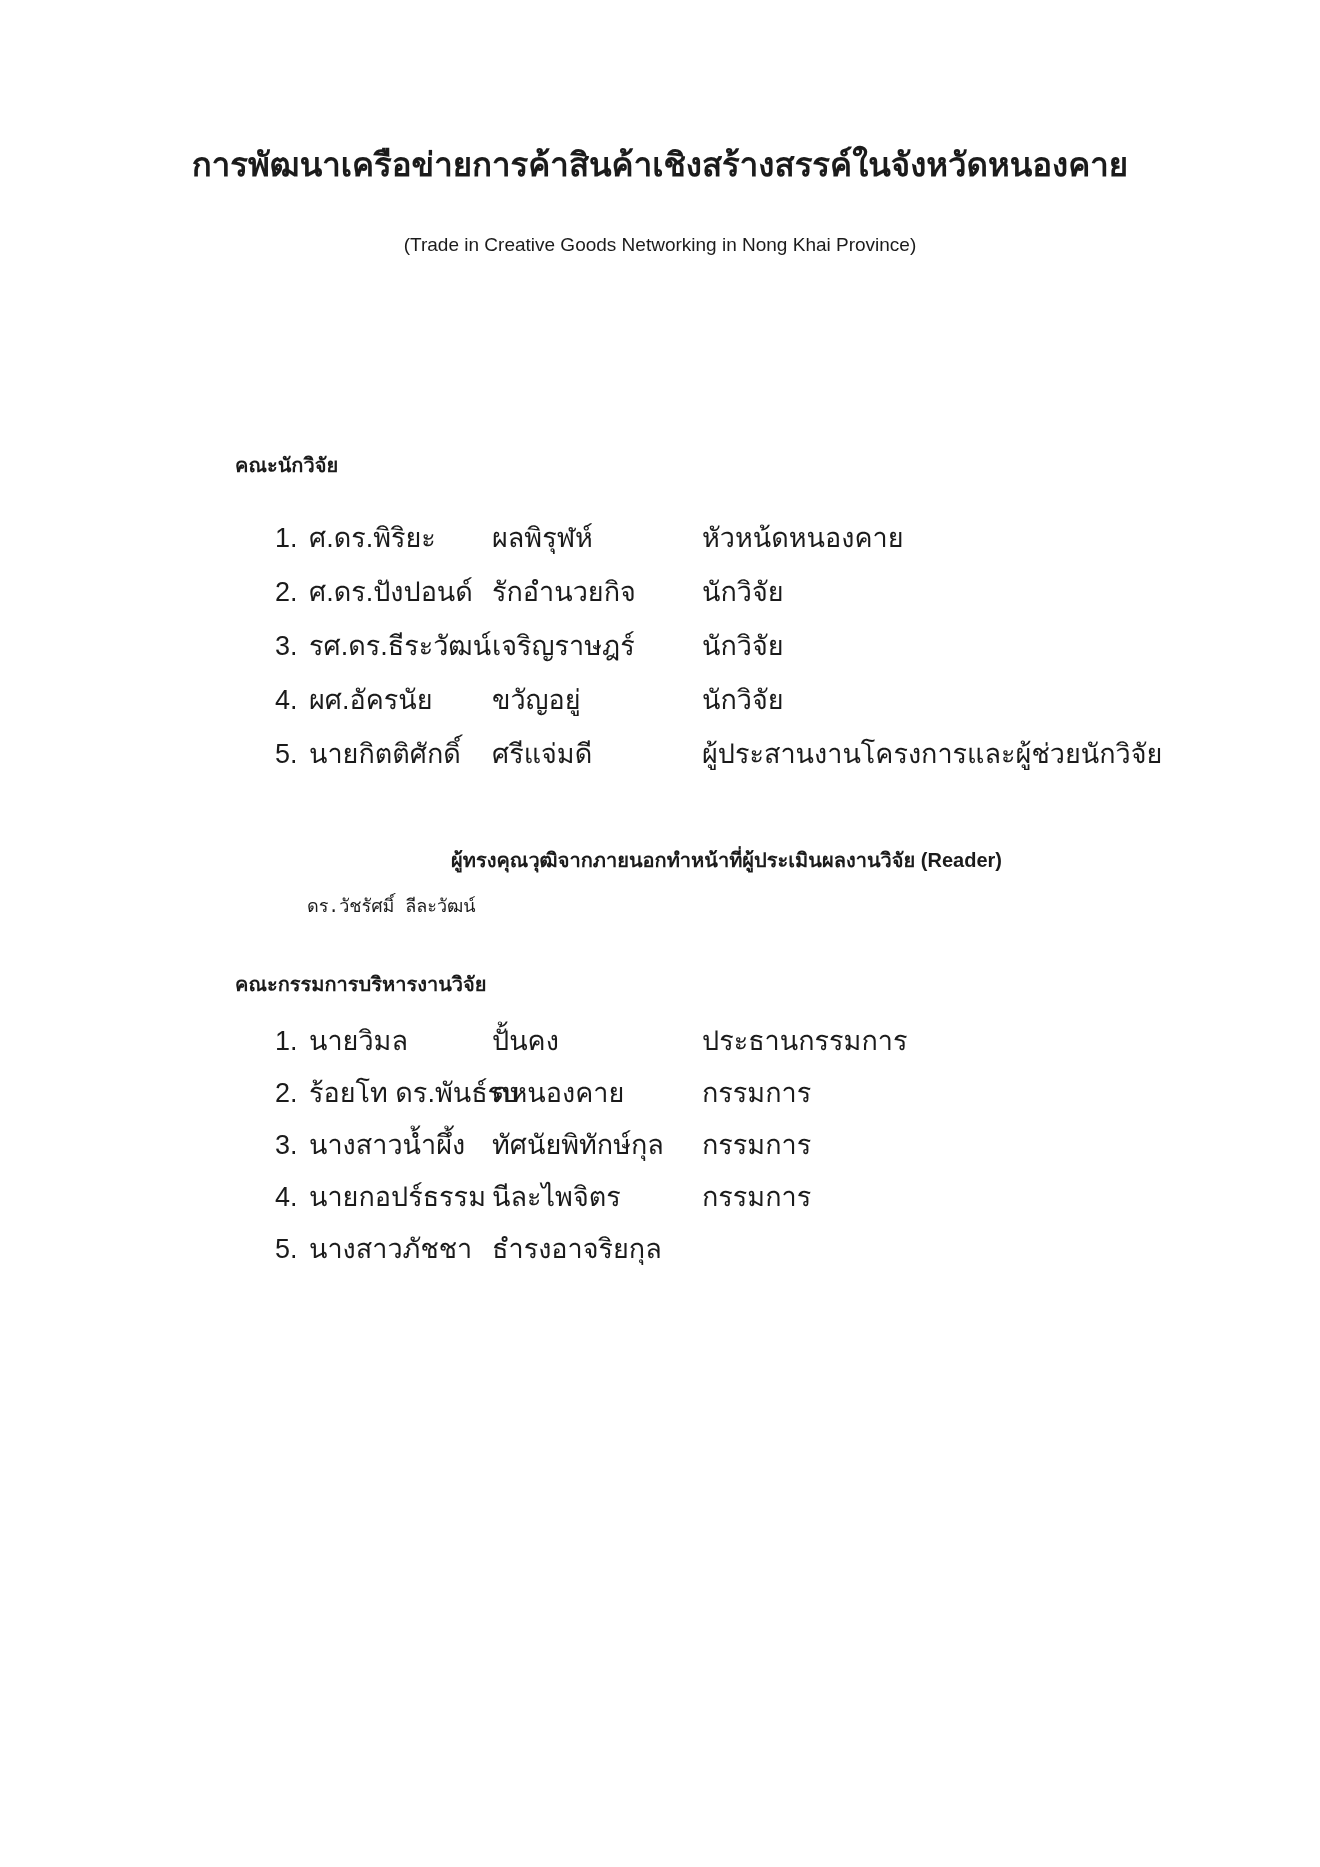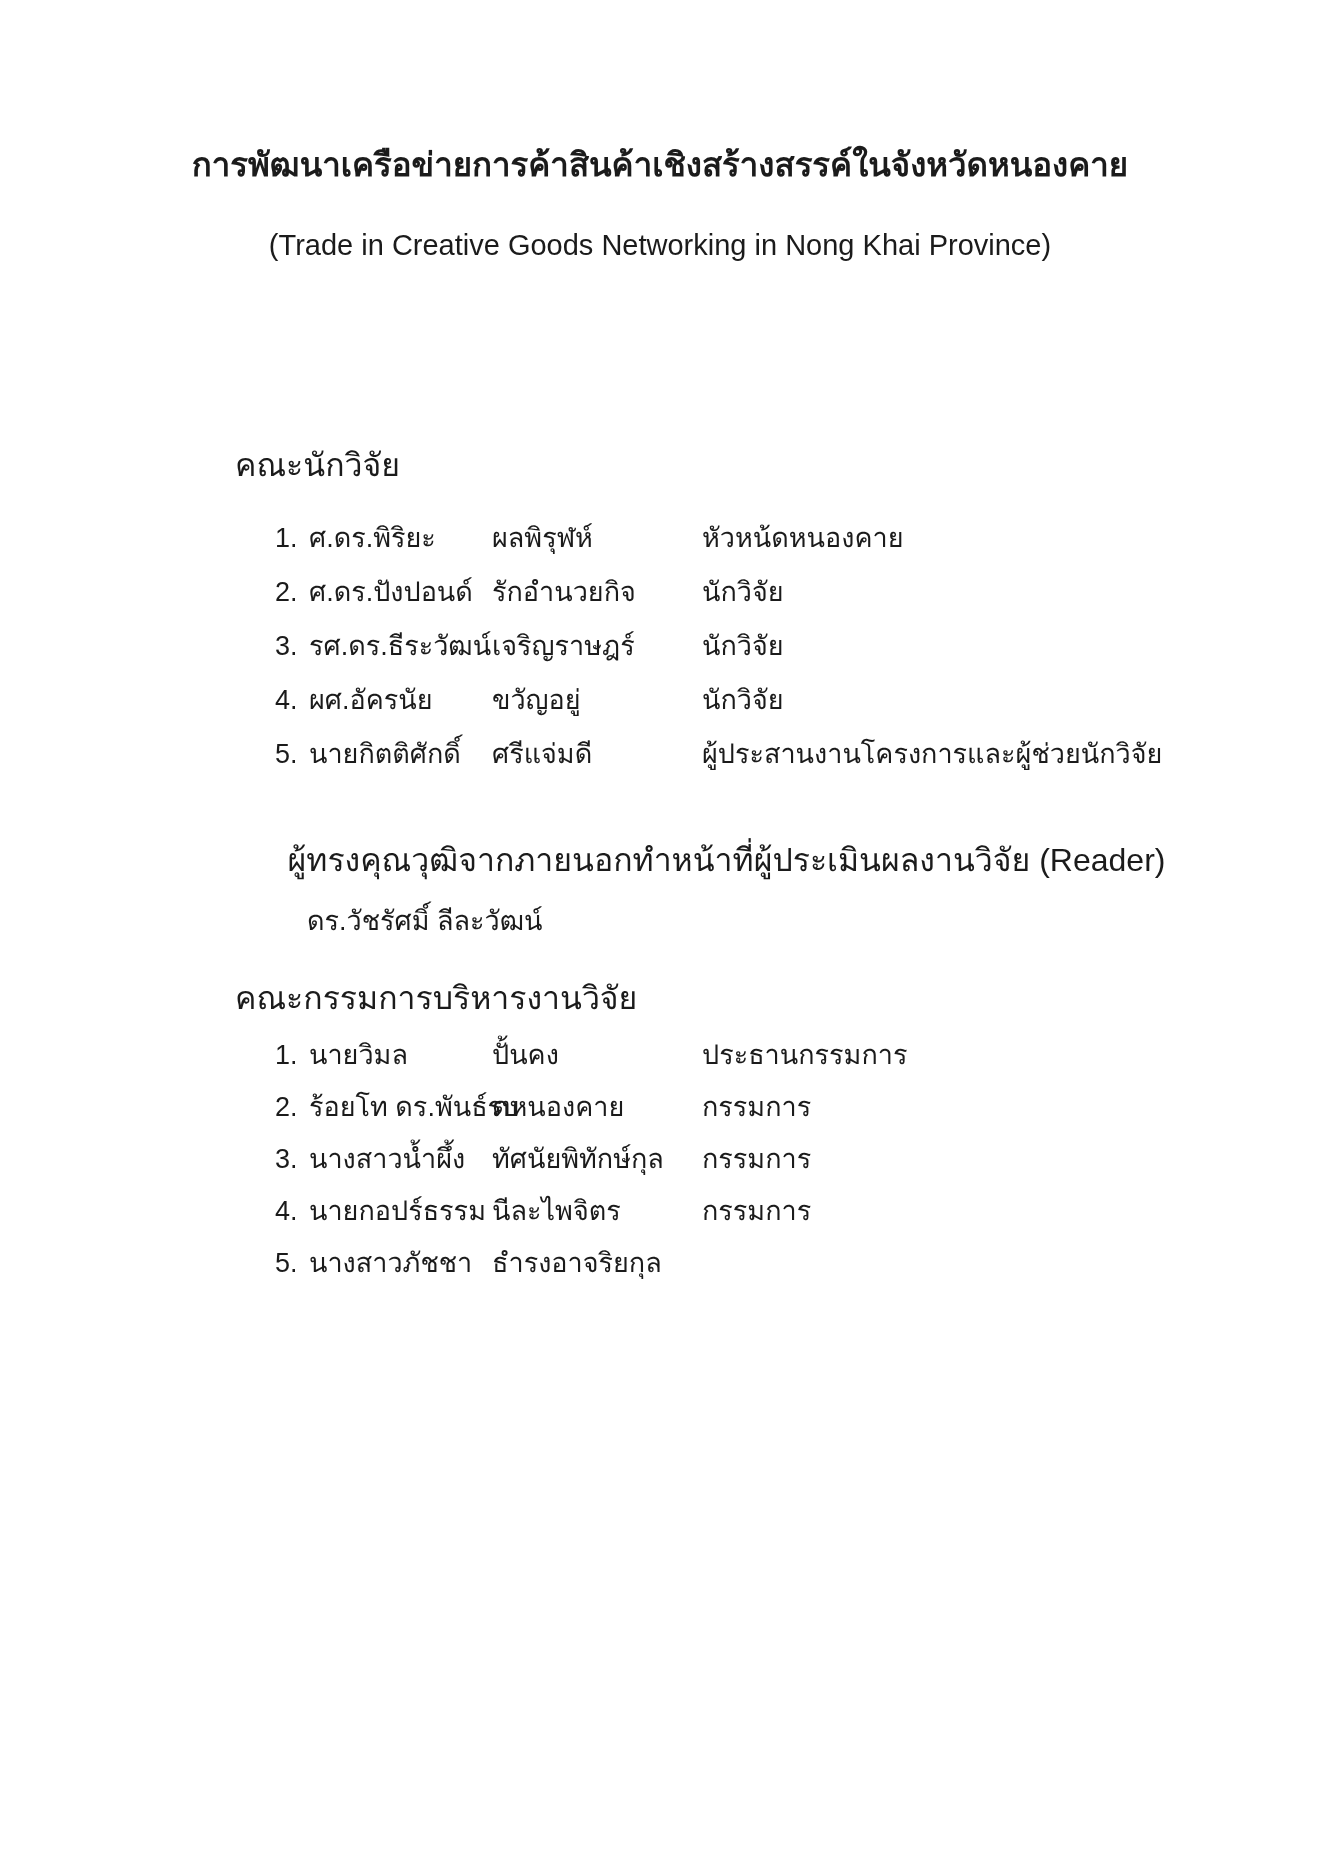--- a/index.html
+++ b/index.html
@@ -20,29 +20,29 @@
     padding-top: 142px;
   }
   .title {
     text-align: center;
     font-size: 33px;
     font-weight: 700;
     line-height: 46px;
   }
   .subtitle {
     text-align: center;
-    font-size: 29px;
+    font-size: 19px;
     font-weight: 400;
     line-height: 40px;
     margin-top: 37px;
   }
   .section-heading {
     margin-left: 133px;
-    font-size: 32px;
-    font-weight: 400;
+    font-size: 20px;
+    font-weight: 700;
     line-height: 40px;
   }
   .h-research  { margin-top: 180px; }
   .h-reader    { margin-top: 59px; text-align: center; }
   .h-committee { margin-top: 37px; }
   .rows {
     margin-left: 173px;
     margin-right: 60px;
     font-size: 27px;
   }
@@ -52,24 +52,25 @@
     display: grid;
     grid-template-columns: 34px 183px 210px auto;
     white-space: nowrap;
     align-items: baseline;
   }
   .rows-research .row  { height: 54px; line-height: 54px; }
   .rows-committee .row { height: 52px; line-height: 52px; }
   .c-no, .c-first, .c-last, .c-role { overflow: visible; }
   .reader-name {
     margin-left: 205px;
-    margin-top: 21px;
-    font-size: 27px;
+    margin-top: 7px;
+    font-size: 18px;
     line-height: 40px;
     font-weight: 400;
+    font-family: Liberation Mono, monospace;
   }
 </style>
 </head>
 <body>
 
 <div class="page">
 
   <div class="title">การพัฒนาเครือข่ายการค้าสินค้าเชิงสร้างสรรค์ในจังหวัดหนองคาย</div>
 
   <div class="subtitle">(Trade in Creative Goods Networking in Nong Khai Province)</div>

